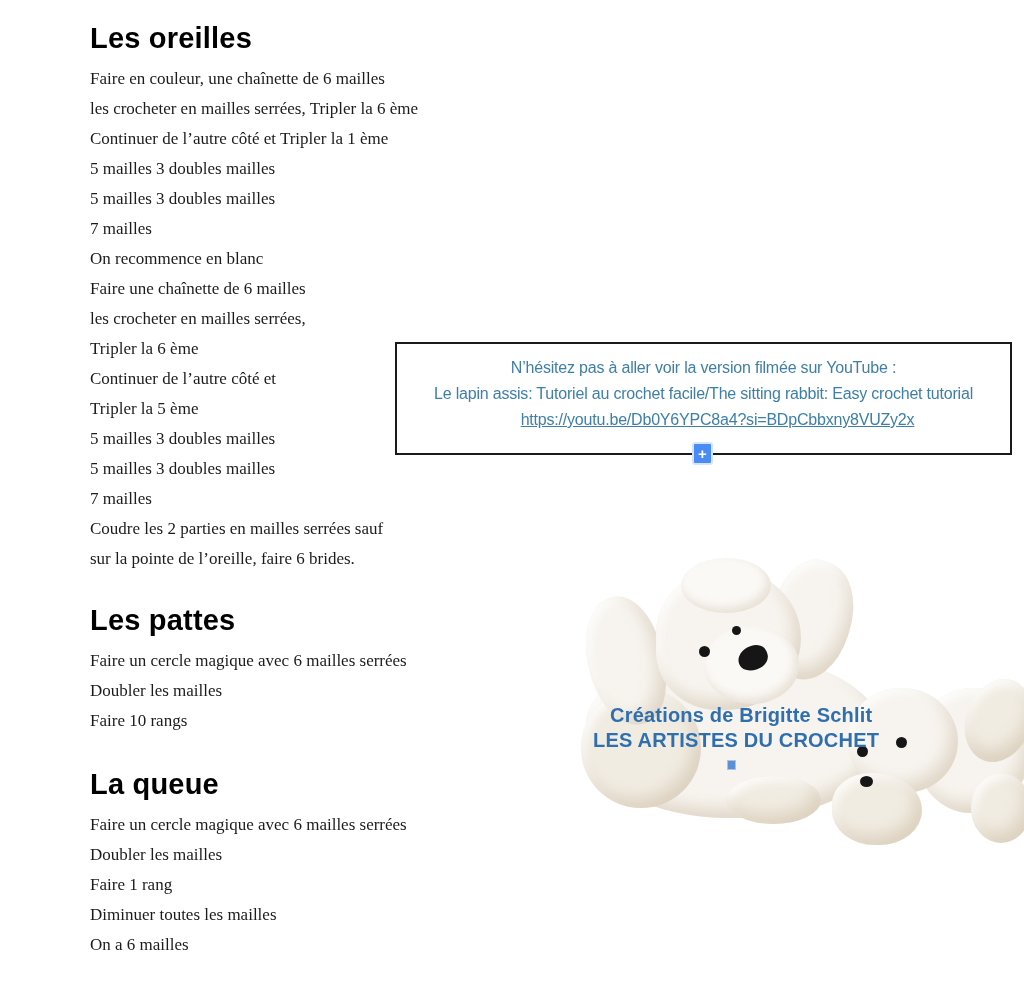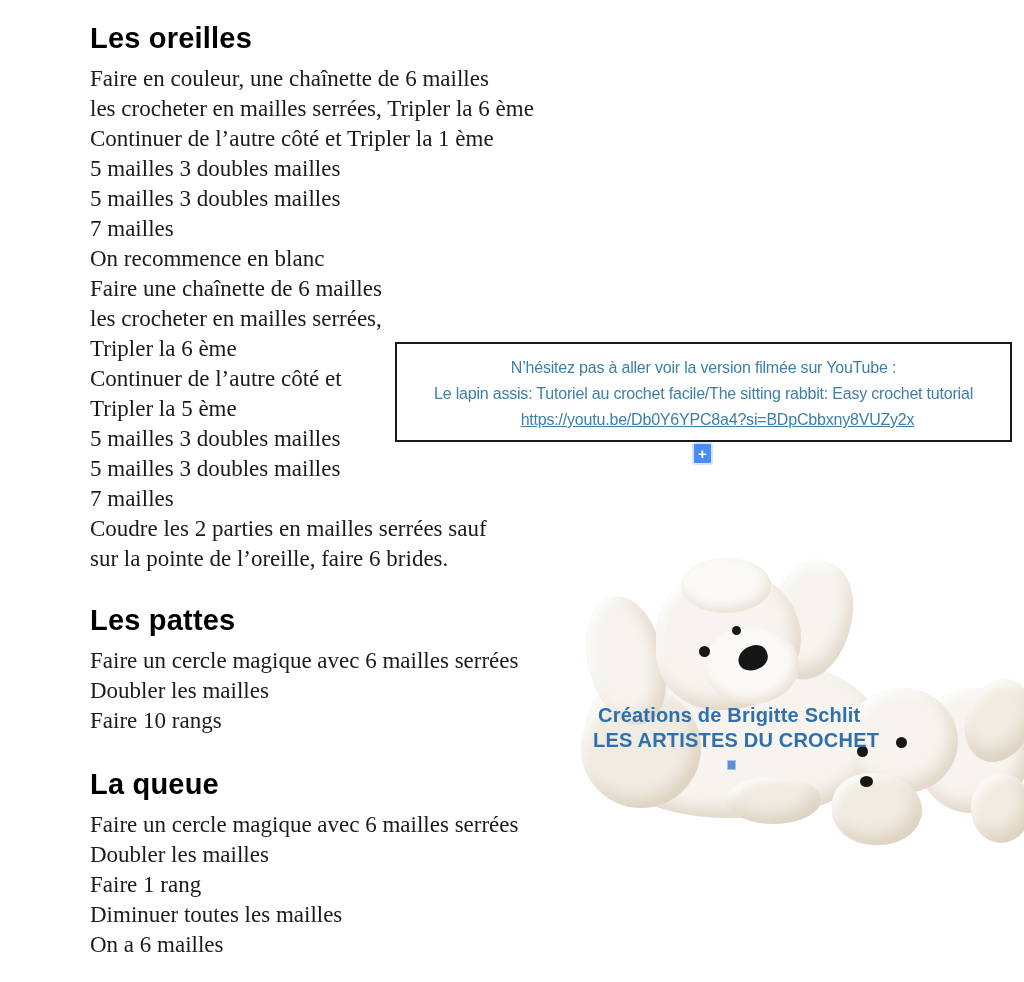--- a/index.html
+++ b/index.html
@@ -7,24 +7,24 @@
        font-family:"Liberation Serif",serif;color:#1b1b1b;}
   .page{position:absolute;inset:0;background:#ffffff;margin-left:8px;}
 
   
   .text-col{position:absolute;left:82px;top:20px;width:620px;}
   .h-section{font-family:"Liberation Sans",sans-serif;font-weight:bold;
              font-size:29px;line-height:36px;color:#000;margin:0 0 8px 0;
              letter-spacing:.2px;}
   .h-pattes{margin-top:28px;}
   .h-queue{margin-top:30px;}
-  .line{font-size:23px;line-height:30px;white-space:nowrap;}
+  .line{font-size:17px;line-height:30px;white-space:nowrap;}
 
   
-  .callout{position:absolute;left:387px;top:342px;width:617px;height:100px;
+  .callout{position:absolute;left:387px;top:342px;width:617px;height:113px;
            border:2px solid #1a1a1a;box-sizing:border-box;background:#ffffff;
            font-family:"Liberation Sans",sans-serif;color:#3d7fa8;
            text-align:center;padding-top:11px;}
   .callout .c-line{font-size:16px;line-height:26px;white-space:nowrap;
                    letter-spacing:-0.2px;}
   .callout a{color:#3d7fa8;text-decoration:underline;padding-left:28px;}
   .plus-btn{position:absolute;left:684px;top:442px;width:17px;height:19px;
             background:#4a8cf5;border:2px solid #d6e5fb;border-radius:3px;
             color:#fff;font-family:"Liberation Sans",sans-serif;font-size:15px;
             font-weight:bold;display:flex;align-items:center;justify-content:center;
@@ -108,19 +108,19 @@
 
     <div class="blob" style="left:330px;top:130px;width:115px;height:125px;border-radius:50% 45% 55% 50%;"></div>
     <div class="blob shade" style="left:380px;top:120px;width:65px;height:85px;border-radius:50%;transform:rotate(20deg);"></div>
     <div class="blob" style="left:262px;top:130px;width:110px;height:105px;border-radius:48% 52% 50% 50%;"></div>
     <div class="blob shade" style="left:246px;top:215px;width:90px;height:72px;border-radius:45% 55% 50% 50%;"></div>
     <div class="blob shade" style="left:385px;top:215px;width:60px;height:70px;border-radius:50%;"></div>
     <div class="dot" style="left:310px;top:179px;width:11px;height:11px;"></div>
     <div class="dot" style="left:271px;top:188px;width:11px;height:11px;"></div>
     <div class="dot" style="left:274px;top:218px;width:13px;height:11px;border-radius:50%;"></div>
 
-    <div class="overlay-txt" style="left:12px;top:145px;">Créations de Brigitte Schlit</div>
+    <div class="overlay-txt" style="left:24px;top:145px;">Créations de Brigitte Schlit</div>
     <div class="overlay-txt" style="left:7px;top:170px;">LES ARTISTES DU CROCHET</div>
 
     <div class="handle"></div>
   </div>
 
 </div>
 
 </body></html>

